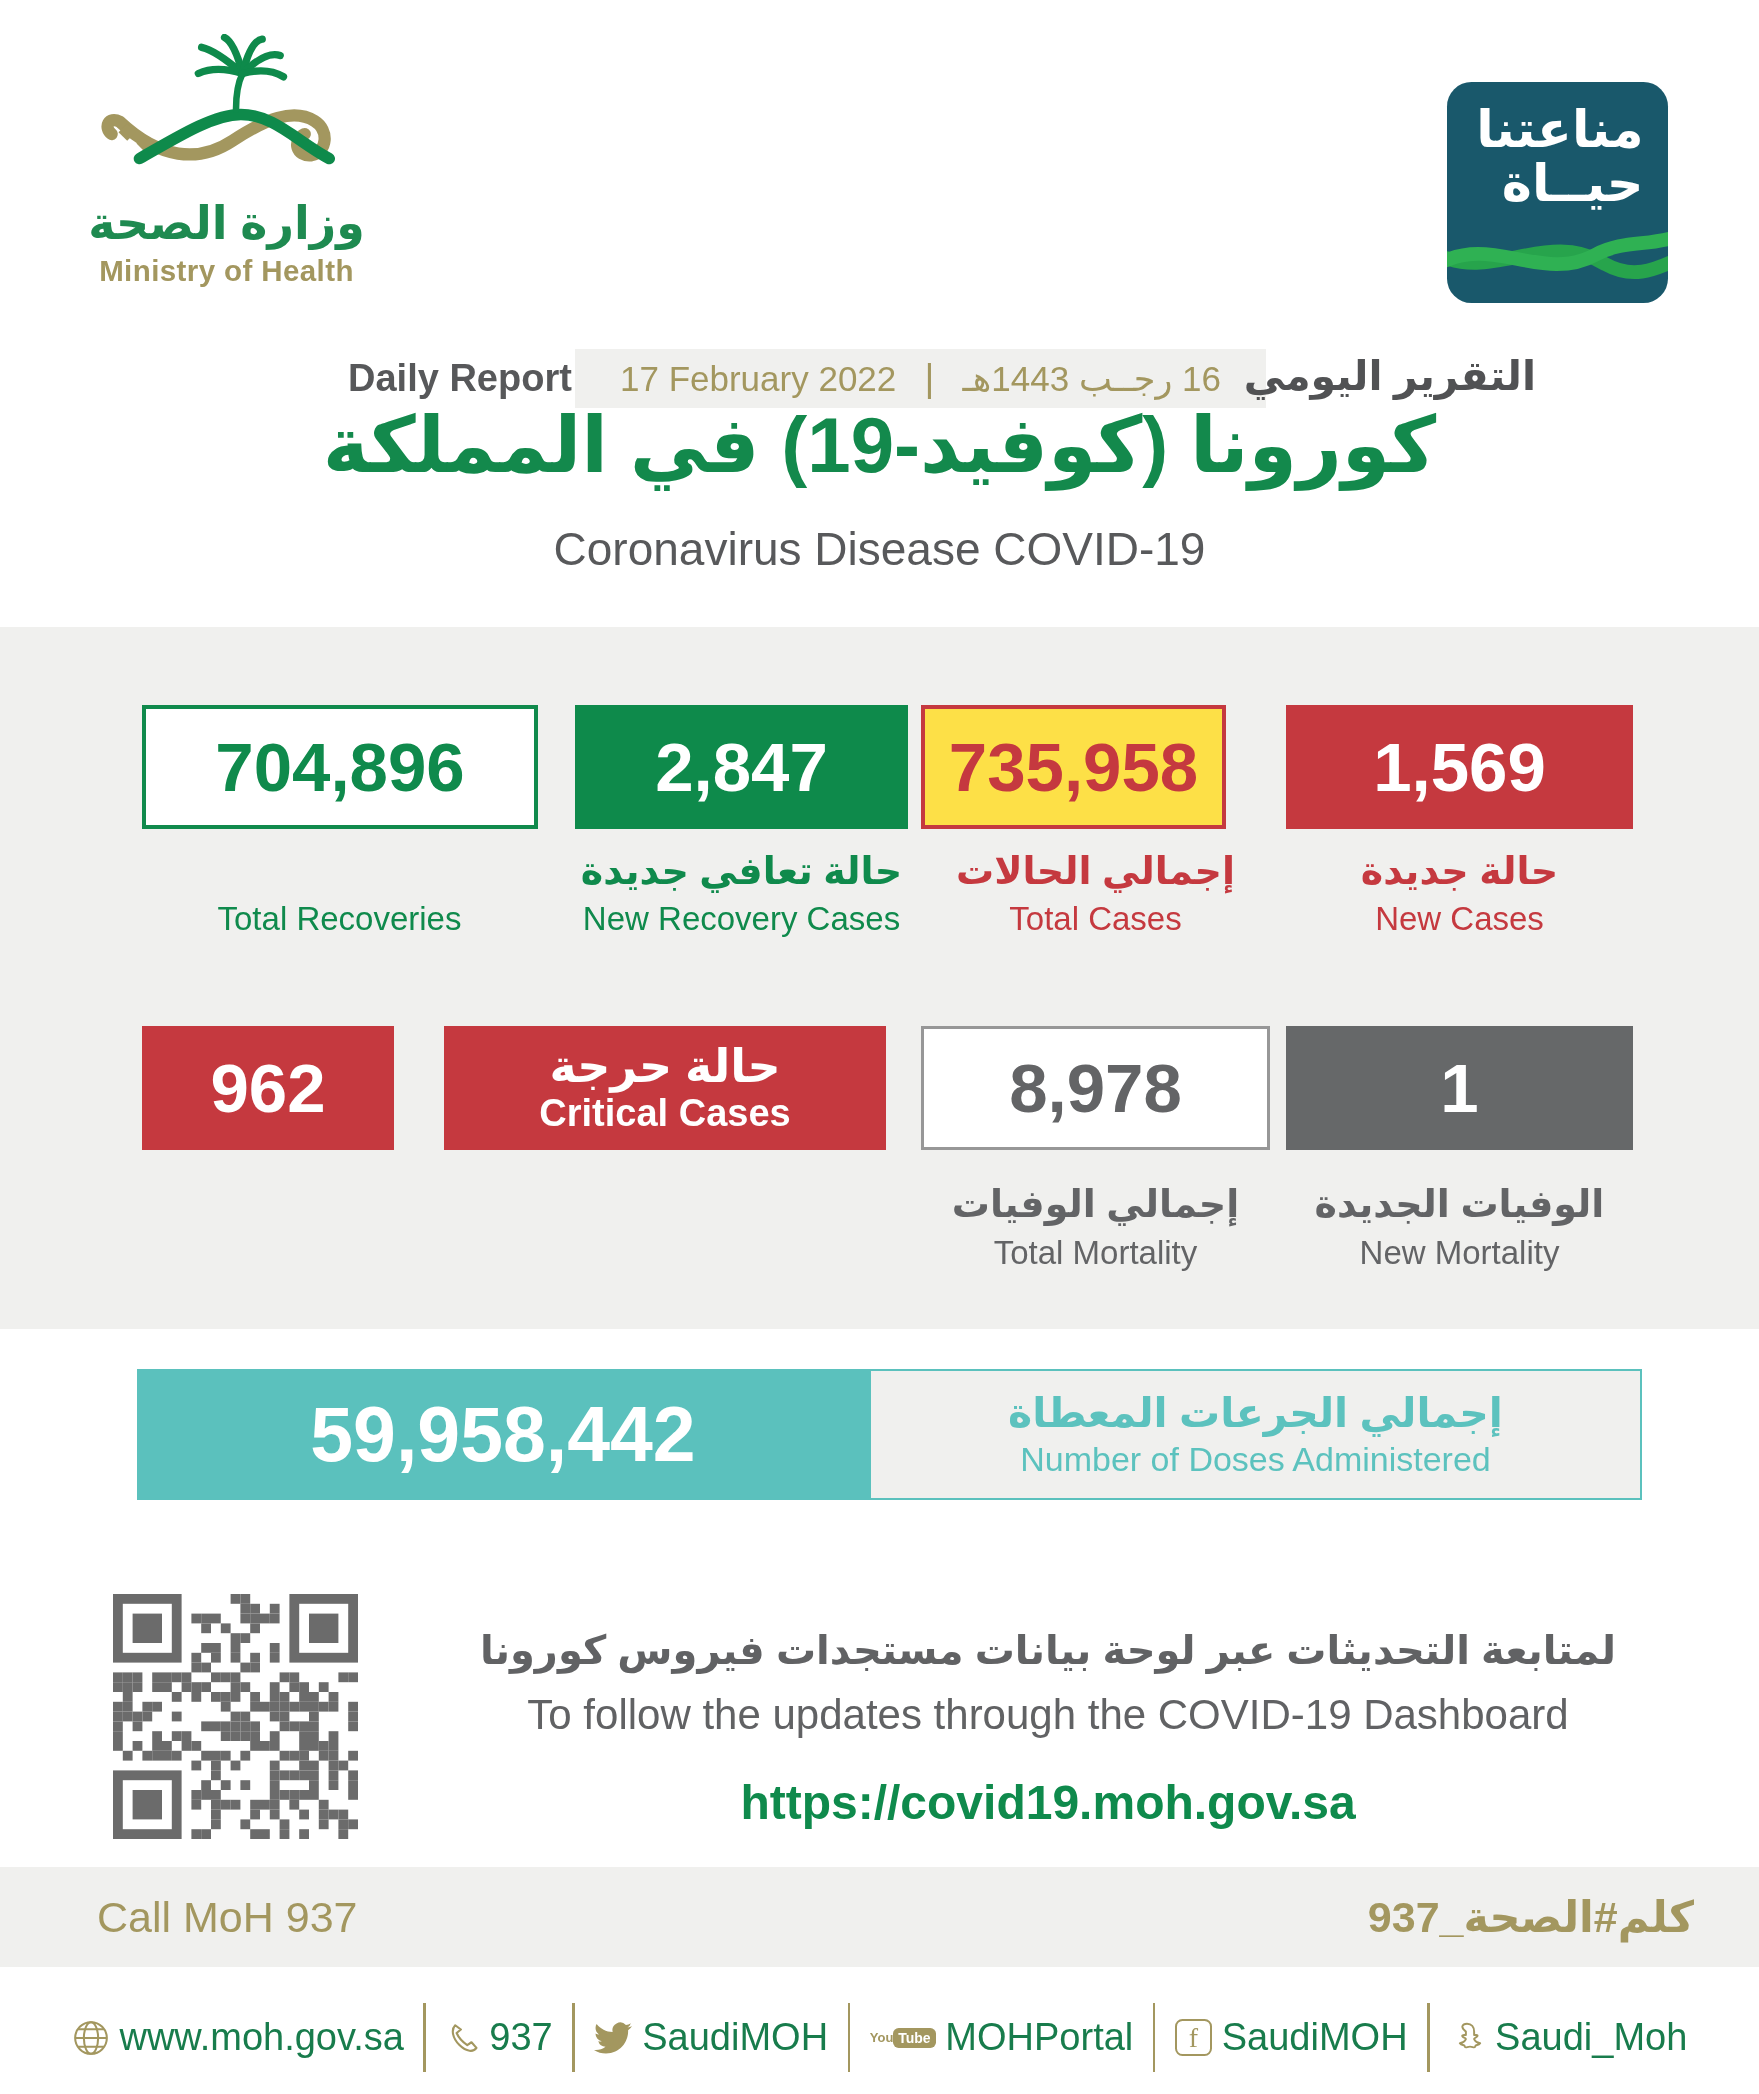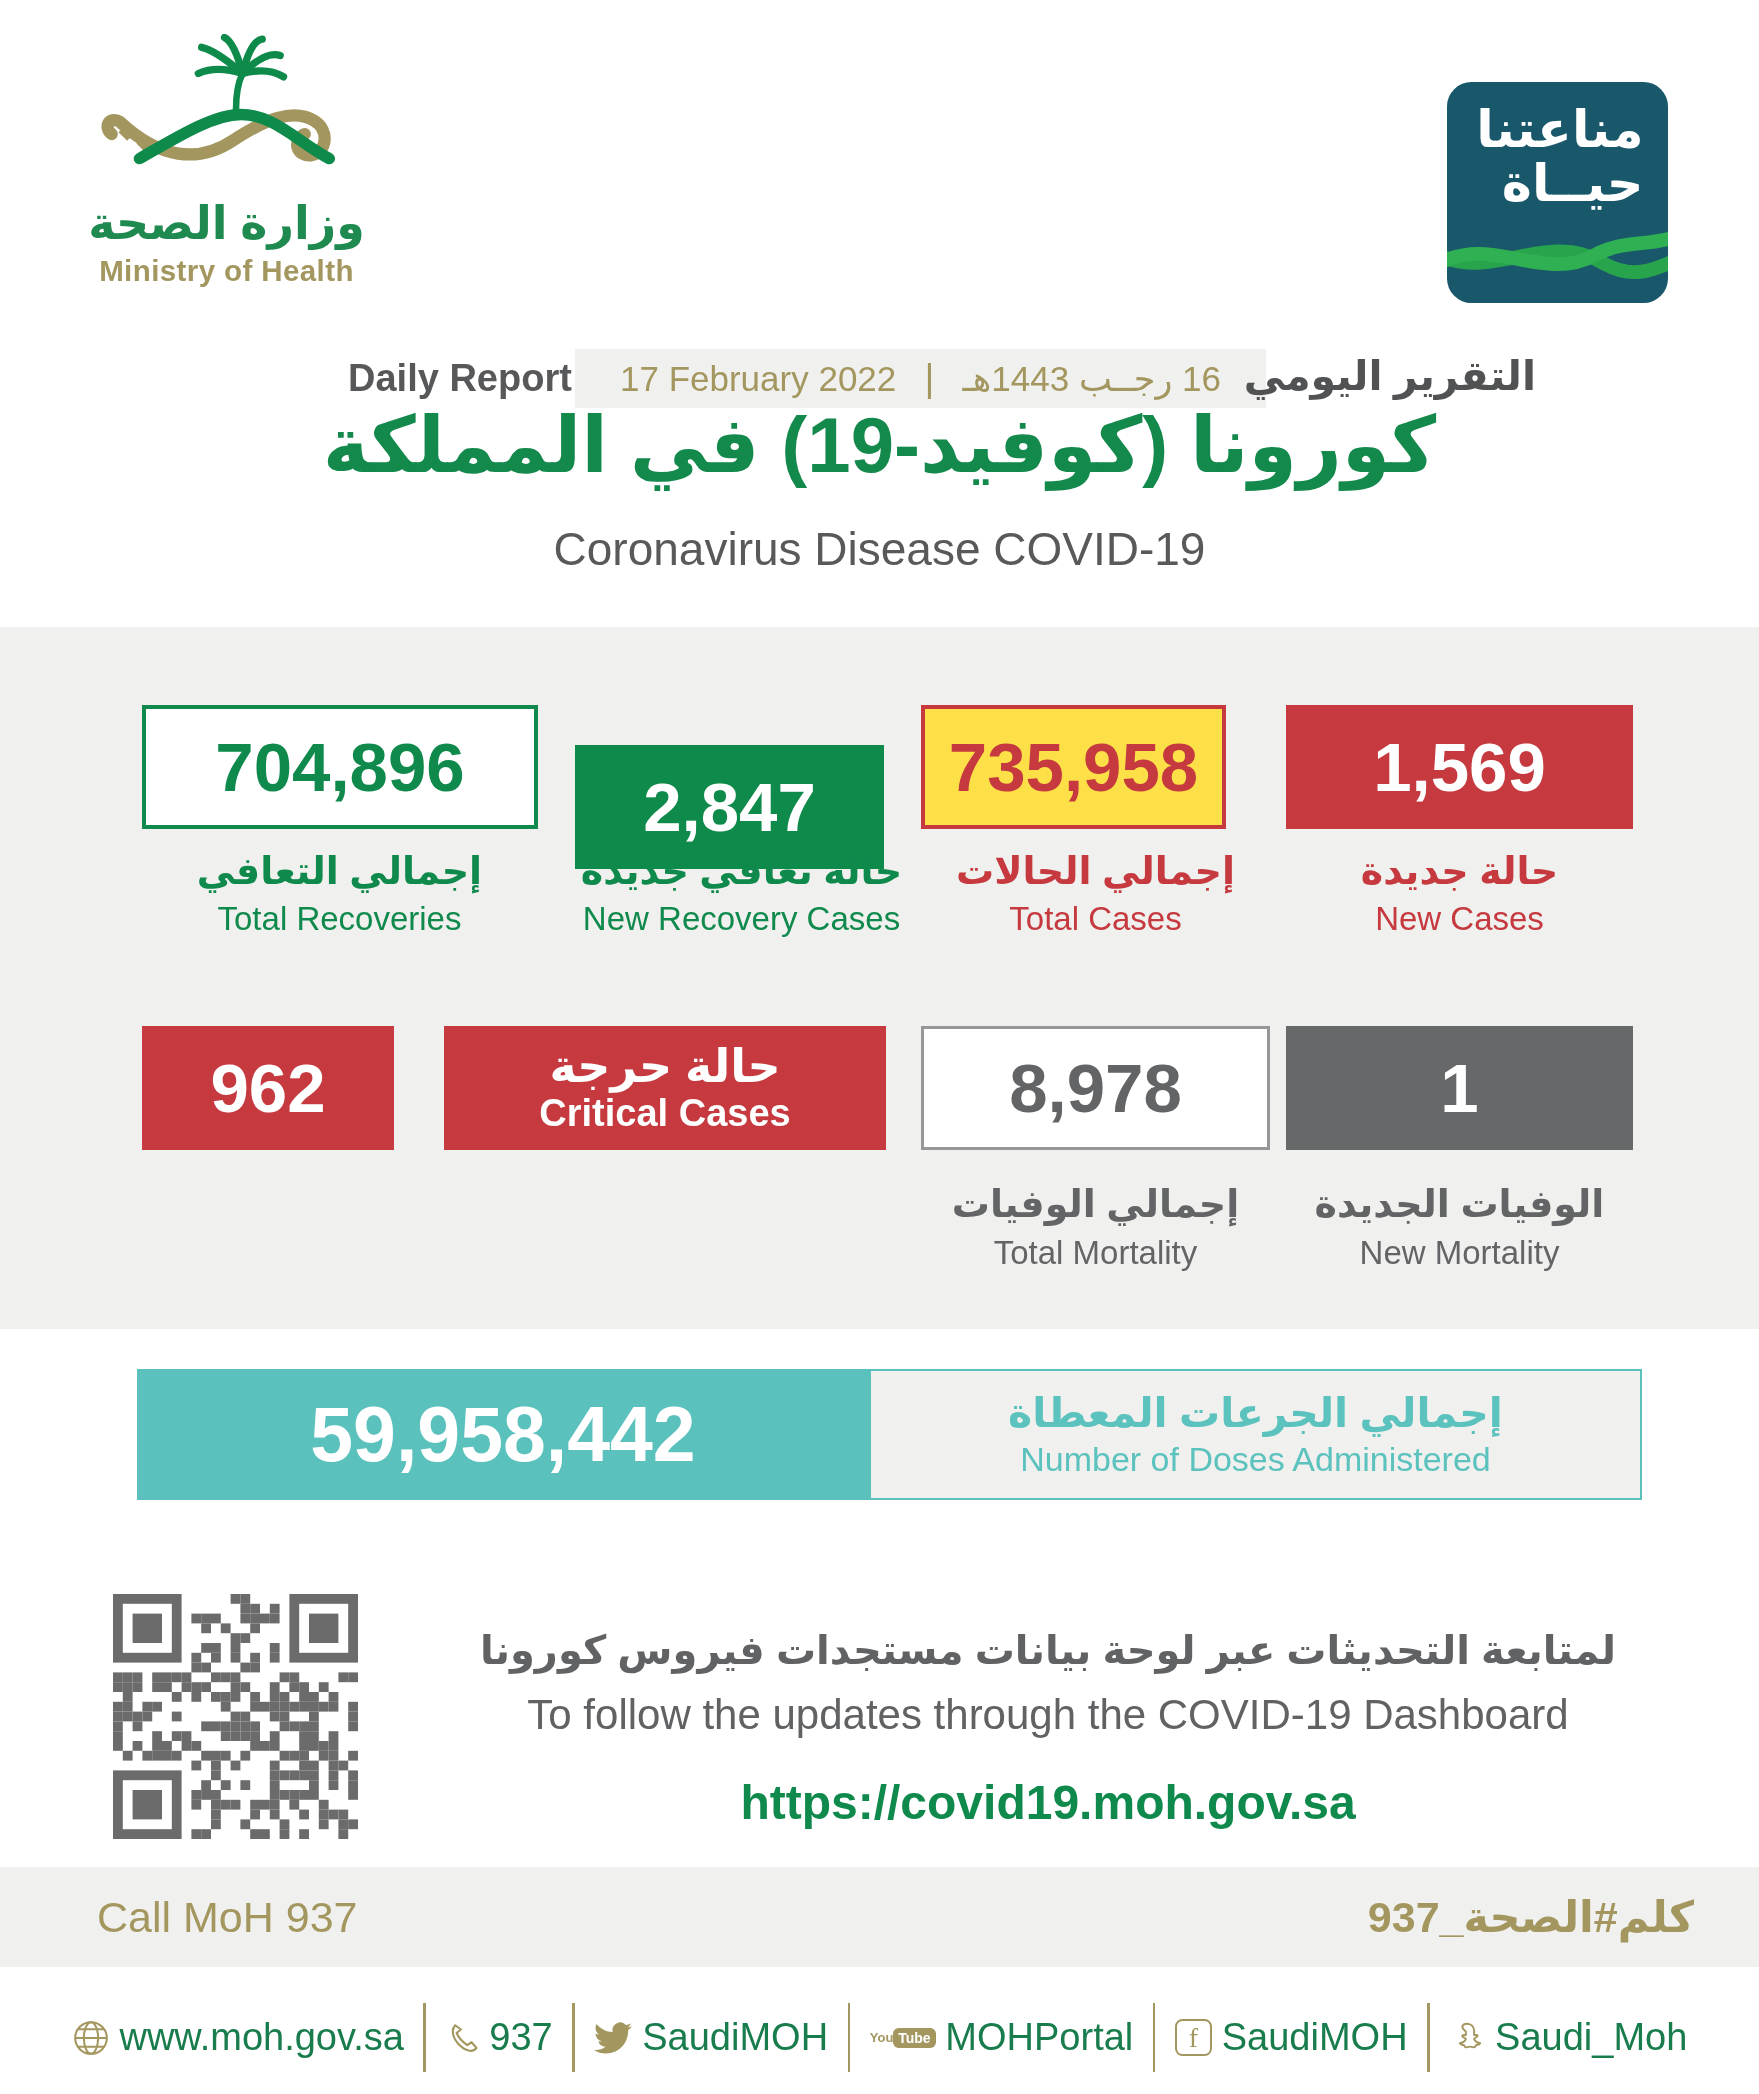--- a/index.html
+++ b/index.html
@@ -32,21 +32,21 @@
   
   .title-ar{position:absolute;left:0;top:400px;width:1759px;text-align:center;
             font-size:78px;font-weight:bold;color:#13894C;}
   .title-en{position:absolute;left:0;top:522px;width:1759px;text-align:center;
             font-size:46px;color:#58595B;}
 
   
   .band1{position:absolute;left:0;top:627px;width:1759px;height:702px;background:#F0F0EE;}
   .vbox{position:absolute;top:705px;height:124px;font-size:69px;font-weight:bold;}
   .b1{left:142px;width:396px;background:#fff;border:4.1px solid #108A4C;color:#0F8A4C;box-sizing:border-box;}
-  .b2{left:575px;width:309px;background:#0E8A4B;color:#fff;margin-top:40px;}
+  .b2{left:575px;width:333px;background:#0E8A4B;color:#fff;}
   .b3{left:921px;width:305px;background:#fde047;border:4.1px solid #C5393F;color:#C5393F;box-sizing:border-box;}
   .b4{left:1286px;width:347px;background:#C5393F;color:#fff;}
   .lbl{position:absolute;width:393px;text-align:center;}
   .lbl-ar1{top:849px;font-size:38px;font-weight:bold;}
   .lbl-en1{top:900px;font-size:33px;}
   .c1{left:143px;color:#0F8A4C;} .c2{left:545px;color:#0F8A4C;}
   .c3{left:899px;color:#C5393F;} .c4{left:1263px;color:#C5393F;}
 
   
   .crit-num{position:absolute;left:142px;top:1026px;width:252px;height:124px;background:#C5393F;
@@ -148,21 +148,20 @@
   <div class="title-ar" dir="rtl">كورونا (كوفيد-19) في المملكة</div>
   <div class="title-en">Coronavirus Disease COVID-19</div>
 
   <div class="band1"></div>
 
   <div class="vbox ctr b1">704,896</div>
   <div class="vbox ctr b2">2,847</div>
   <div class="vbox ctr b3">735,958</div>
   <div class="vbox ctr b4">1,569</div>
 
-  <div class="abs lbl lbl-ar1 c1" dir="rtl">إجمالي التعافي</div>
   <div class="abs lbl lbl-en1 c1">Total Recoveries</div>
   <div class="abs lbl lbl-ar1 c2" dir="rtl">حالة تعافي جديدة</div>
   <div class="abs lbl lbl-en1 c2">New Recovery Cases</div>
   <div class="abs lbl lbl-ar1 c3" dir="rtl">إجمالي الحالات</div>
   <div class="abs lbl lbl-en1 c3">Total Cases</div>
   <div class="abs lbl lbl-ar1 c4" dir="rtl">حالة جديدة</div>
   <div class="abs lbl lbl-en1 c4">New Cases</div>
 
   <div class="crit-num ctr">962</div>
   <div class="crit-label ctr">

